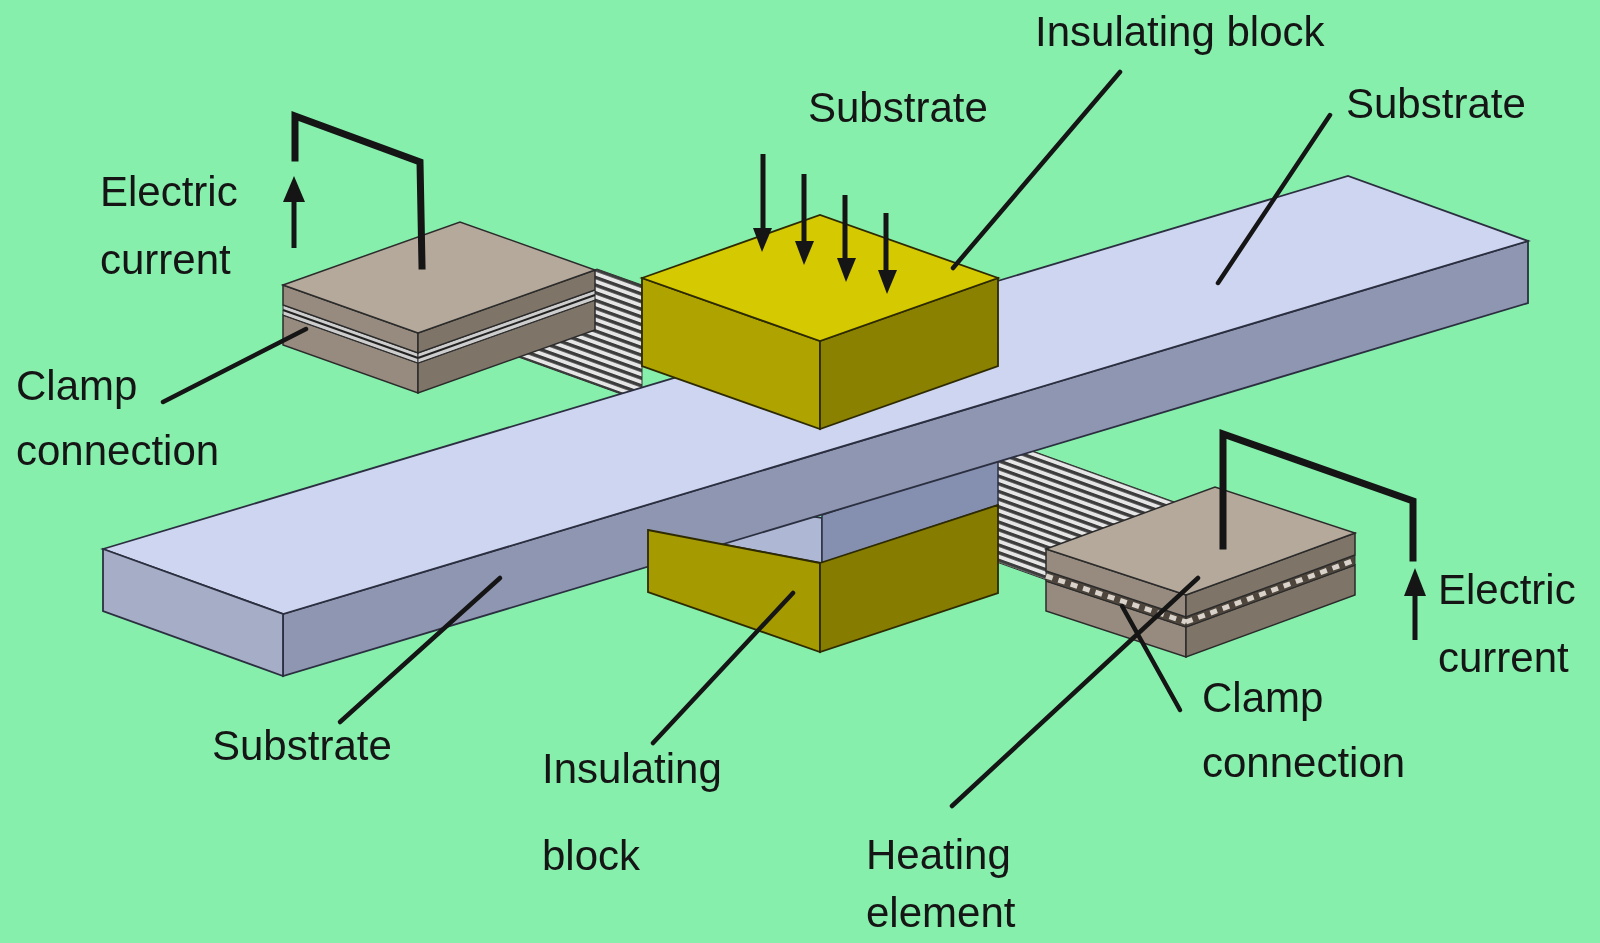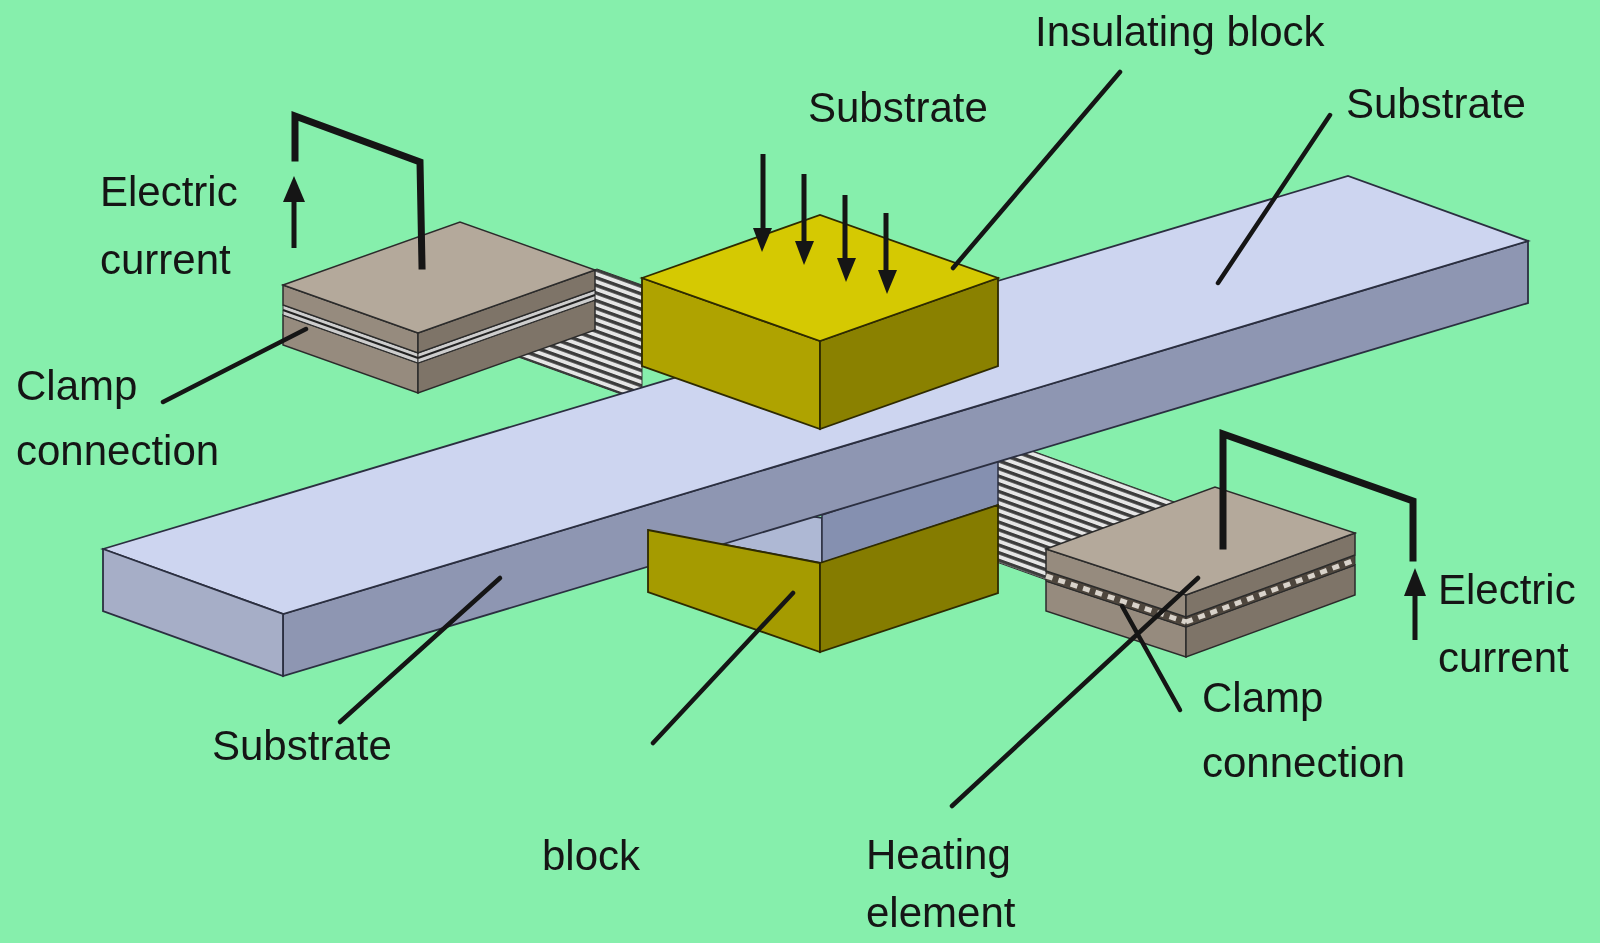--- a/index.html
+++ b/index.html
@@ -100,20 +100,21 @@
 <div class="lbl" style="left:1346px;top:80px">Substrate</div>
 
 <div class="lbl" style="left:100px;top:168px">Electric</div>
 <div class="lbl" style="left:100px;top:236px">current</div>
 
 <div class="lbl" style="left:16px;top:362px">Clamp</div>
 <div class="lbl" style="left:16px;top:427px">connection</div>
 
 <div class="lbl" style="left:212px;top:722px">Substrate</div>
 
+<div class="lbl" style="left:542px;top:745px">Insulating</div>
 <div class="lbl" style="left:542px;top:832px">block</div>
 
 <div class="lbl" style="left:866px;top:831px">Heating</div>
 <div class="lbl" style="left:866px;top:889px">element</div>
 
 <div class="lbl" style="left:1202px;top:674px">Clamp</div>
 <div class="lbl" style="left:1202px;top:739px">connection</div>
 
 <div class="lbl" style="left:1438px;top:566px">Electric</div>
 <div class="lbl" style="left:1438px;top:634px">current</div>

